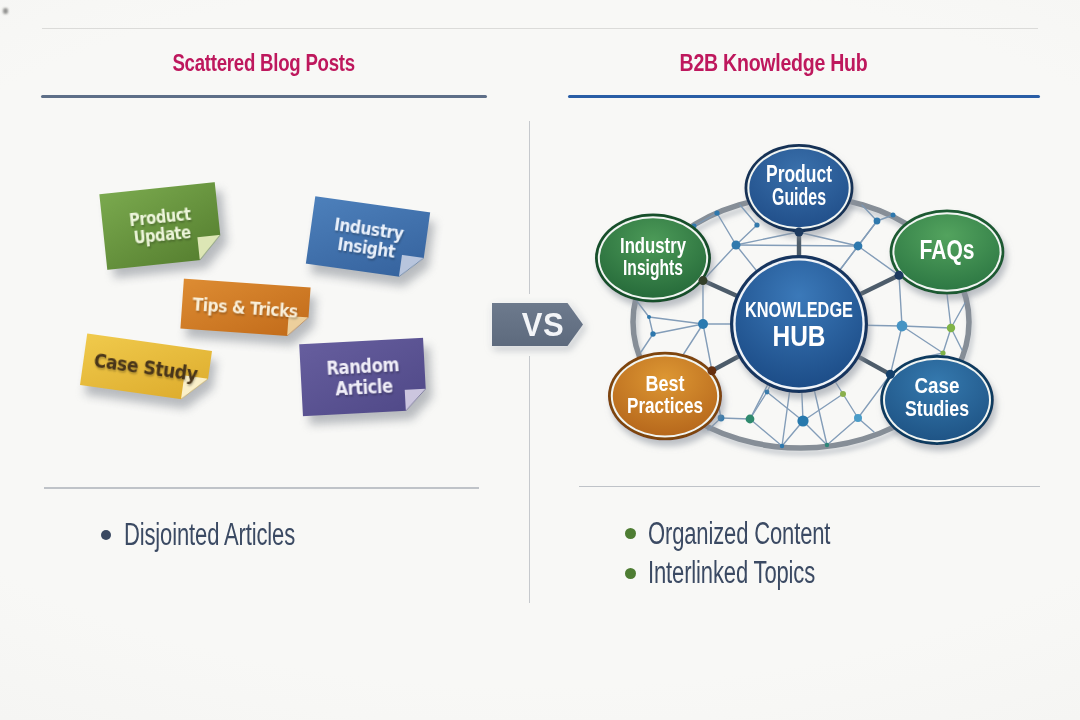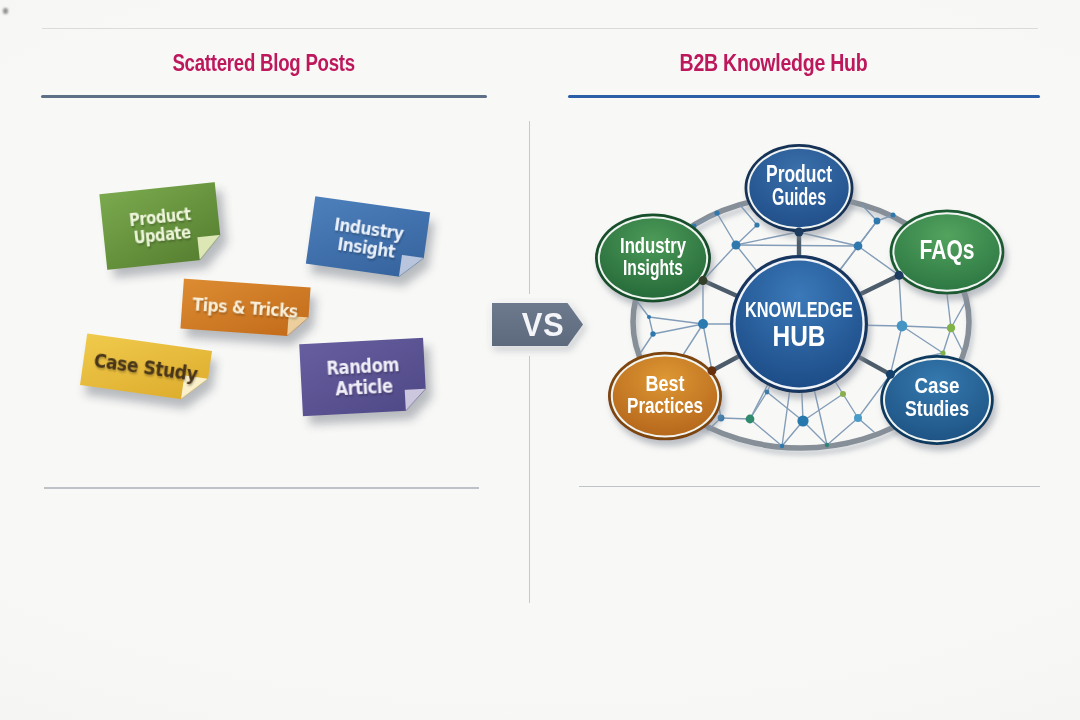--- a/index.html
+++ b/index.html
@@ -294,15 +294,27 @@
     <circle cx="702.9712131331422" cy="280.5897264848451" r="4.5" fill="#333f29"></circle>
     <circle cx="899.0283054165285" cy="275.33758114871586" r="4.5" fill="#1d3a5f"></circle>
     <circle cx="711.8859293435557" cy="370.8075603527163" r="4.5" fill="#66300f"></circle>
     <circle cx="890.361321013079" cy="374.314930413" r="4.5" fill="#14406b"></circle>
   </svg>
 
 <div class="abs rule" id="left-rule"></div>
 <div class="abs rule" id="right-rule"></div>
 
 <ul class="bullets" id="left-bullets">
+  <li>
+      <span class="dot"></span>
+      <span class="btext">Disjointed Articles</span>
+    </li>
 </ul>
 <ul class="bullets" id="right-bullets">
+  <li>
+      <span class="dot"></span>
+      <span class="btext">Organized Content</span>
+    </li>
+  <li>
+      <span class="dot"></span>
+      <span class="btext">Interlinked Topics</span>
+    </li>
 </ul>
 
 </body></html>

